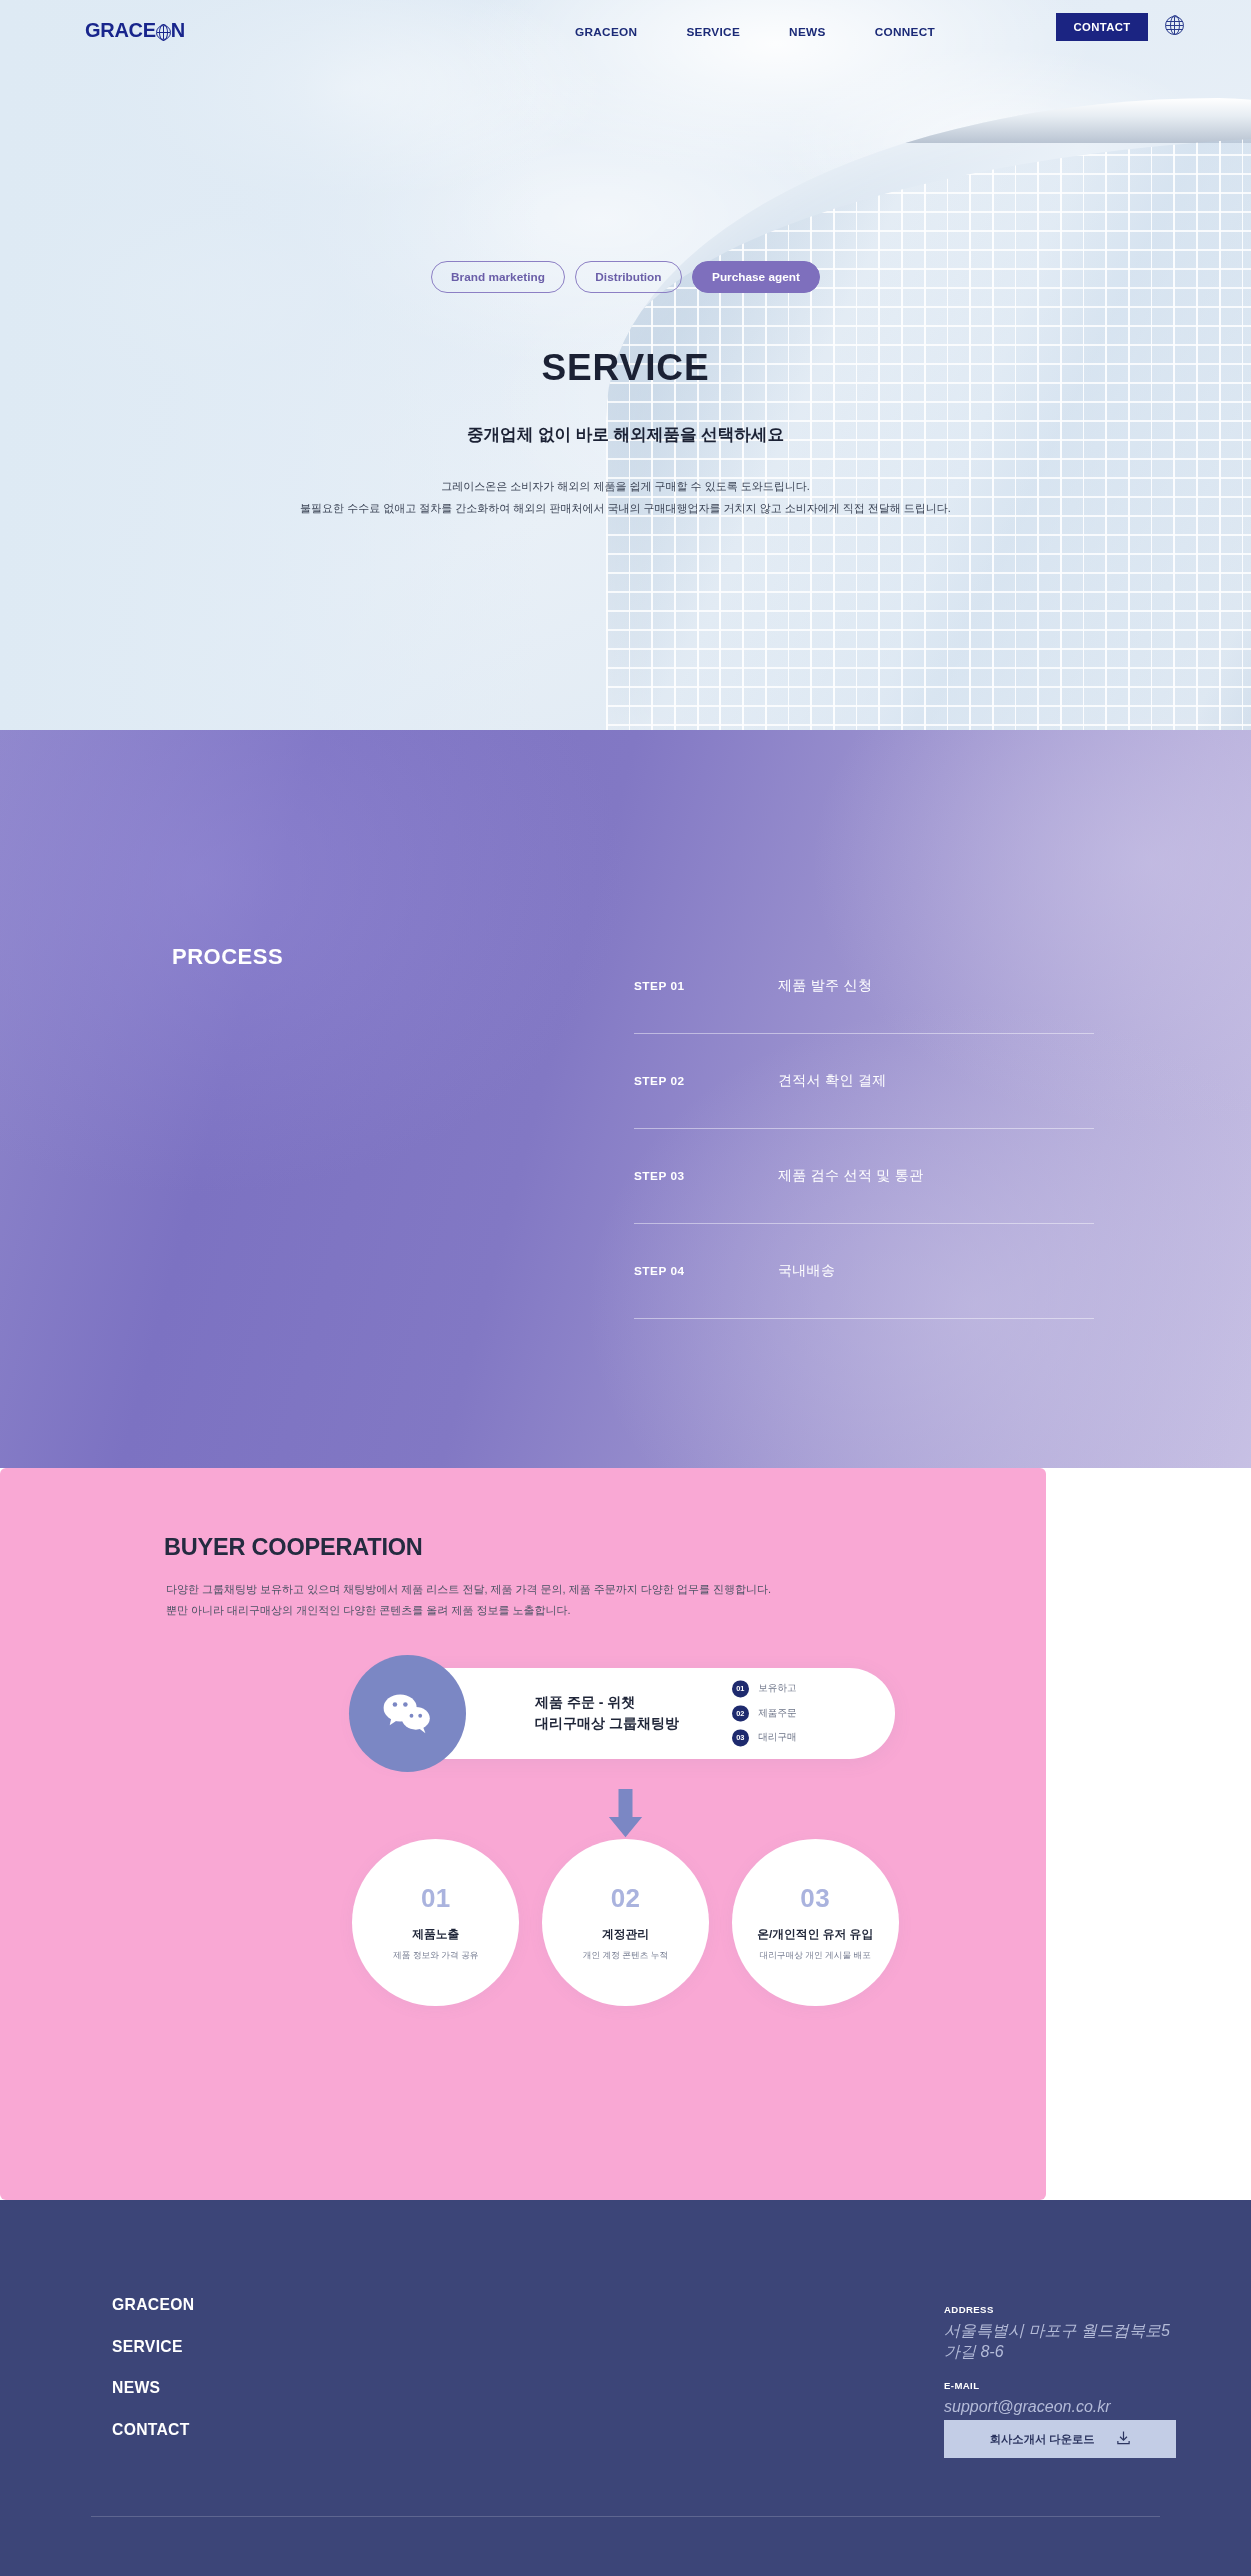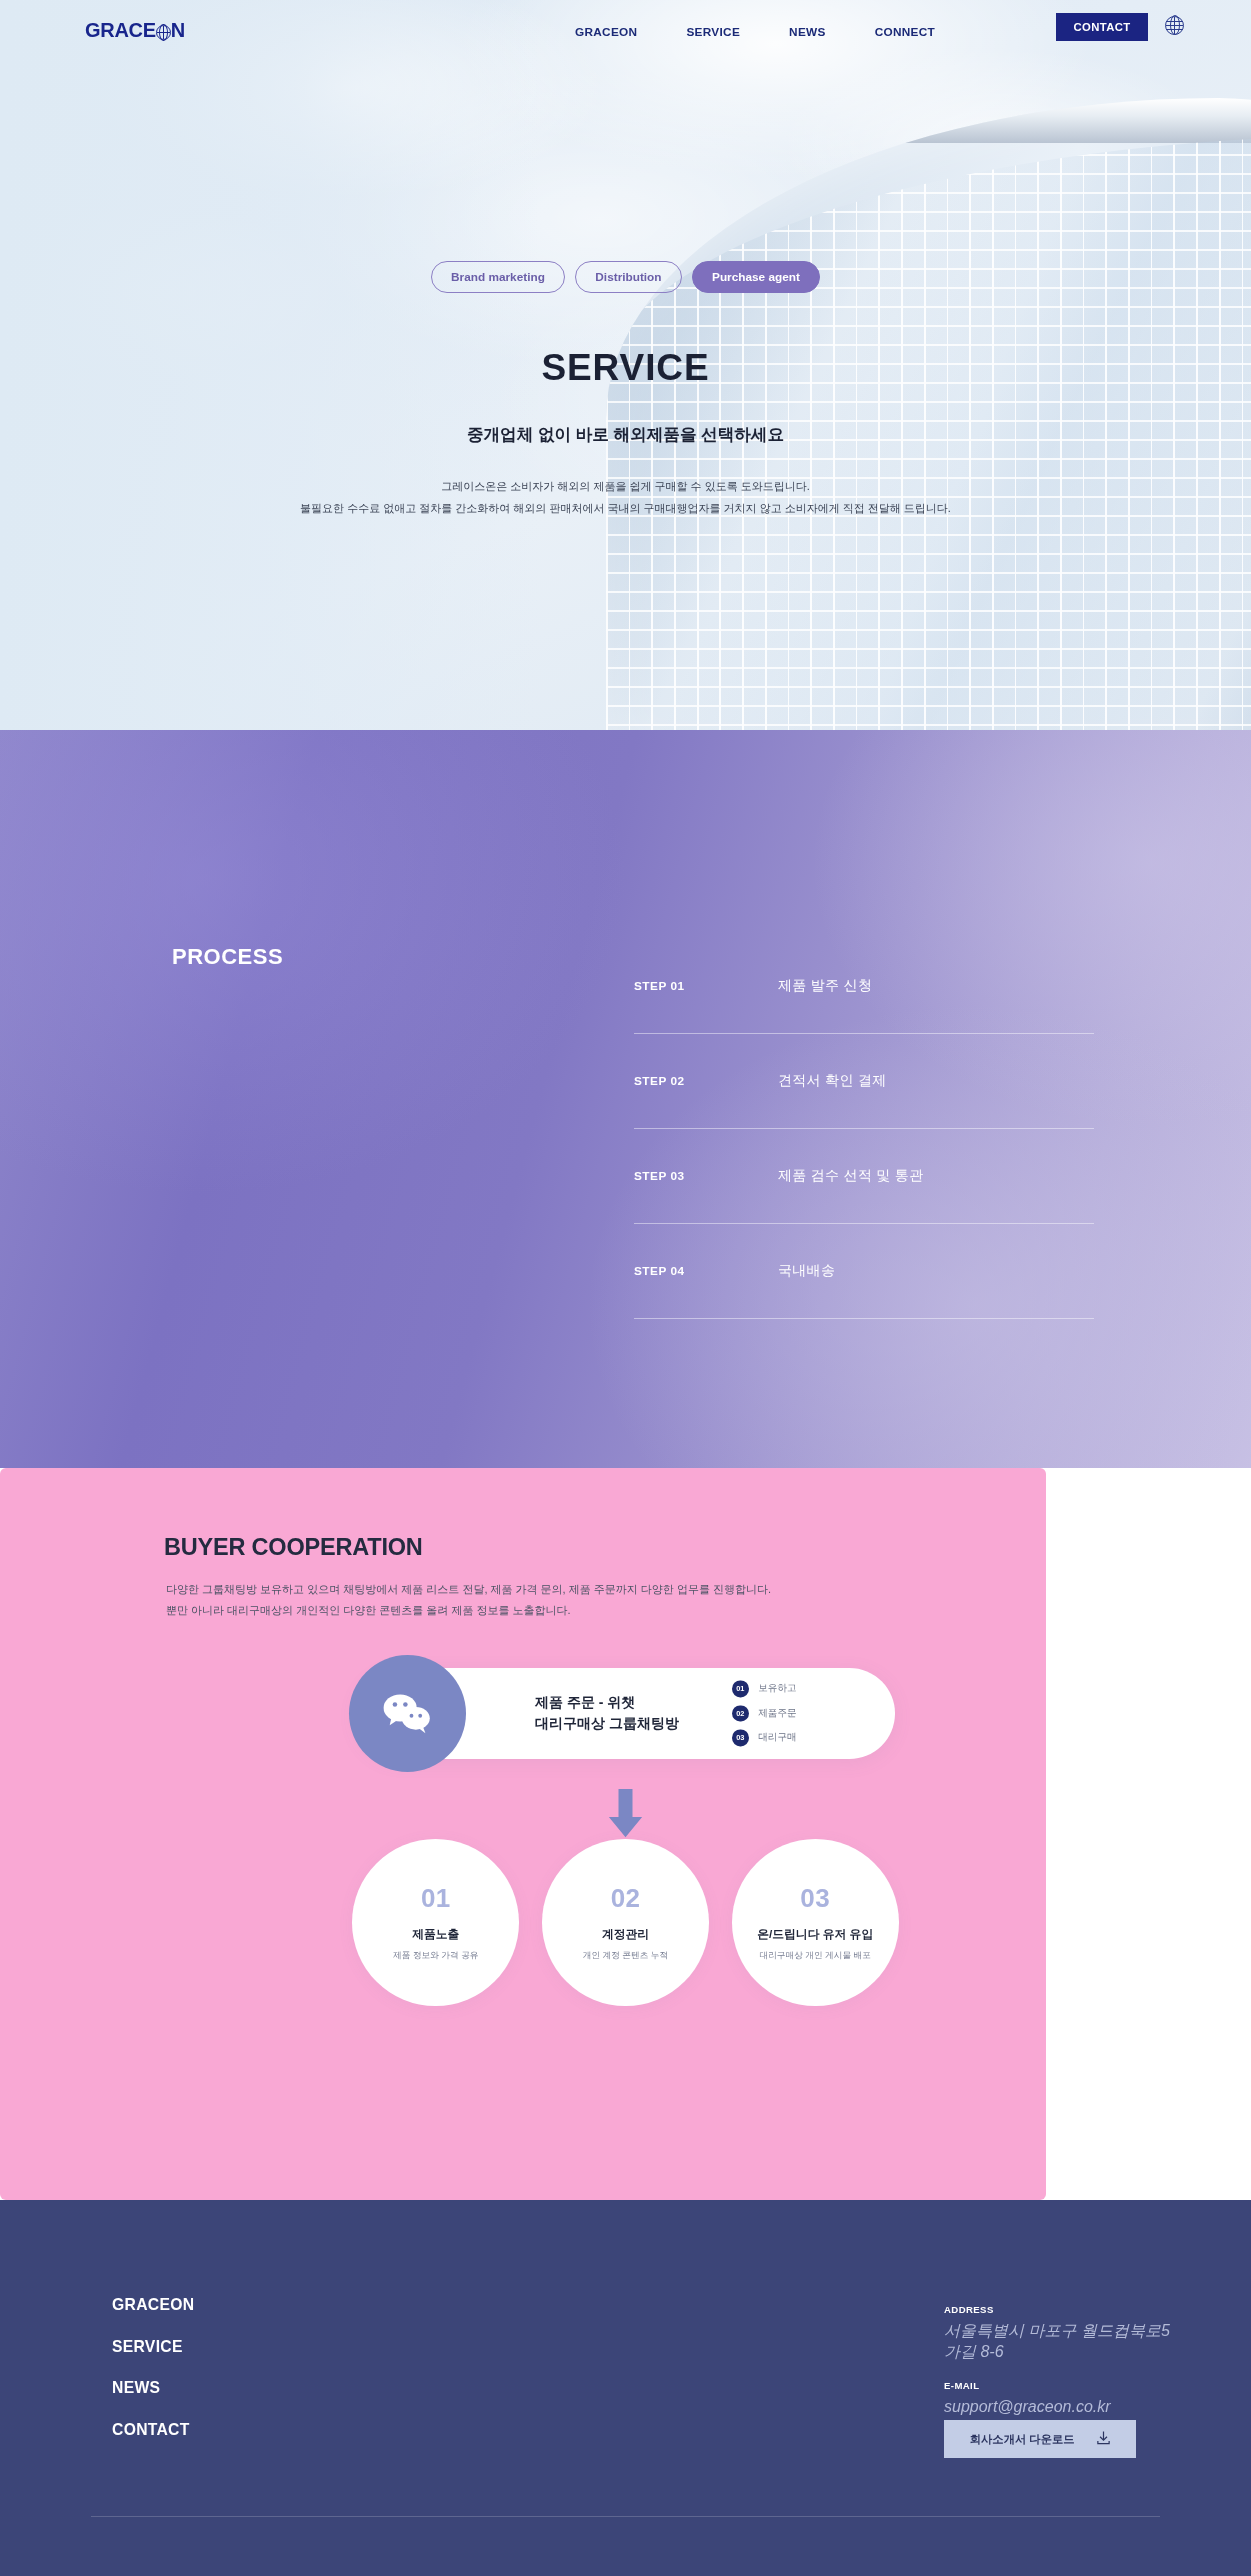--- a/index.html
+++ b/index.html
@@ -237,21 +237,21 @@
     font-size:15.7px; font-weight:800; letter-spacing:0.3px;
     margin-bottom:23.5px;
   }
   .footer-info { position:absolute; left:944px; top:104px; width:235px; }
   .finfo-label {
     font-size:9.6px; font-weight:800; color:#fff; letter-spacing:0.4px; margin-bottom:6.1px;
   }
   .finfo-value { font-size:16px; color:#b4bbd8; margin-bottom:17.4px;font-style:italic; }
   .download-btn {
     position:absolute; left:944px; top:220px;
-    width:192px; height:38px;
+    width:232px; height:38px;
     background:#c3cde6; border:none; cursor:pointer;
     display:flex; align-items:center; justify-content:center; gap:22.7px;
     color:#2c3560; font-size:11.3px; font-weight:700;
   }
   .footer-divider {
     position:absolute; left:91px; right:91px; top:316px;
     height:0.9px; background:rgba(255,255,255,.18);
   }
 </style>
 </head>
@@ -371,21 +371,21 @@
       <div class="circle-title">제품노출</div>
       <div class="circle-desc">제품 정보와 가격 공유</div>
     </div>
     <div class="circle">
       <div class="circle-no">02</div>
       <div class="circle-title">계정관리</div>
       <div class="circle-desc">개인 계정 콘텐츠 누적</div>
     </div>
     <div class="circle">
       <div class="circle-no">03</div>
-      <div class="circle-title">온/드립니다 유저 유입</div>
+      <div class="circle-title">온/개인적인 유저 유입</div>
       <div class="circle-desc">대리구매상 개인 게시물 배포</div>
     </div>
   </div>
 </section>
 
 <footer class="footer">
   <nav class="footer-nav">
     <a href="#">GRACEON</a>
     <a href="#">SERVICE</a>
     <a href="#">NEWS</a>

